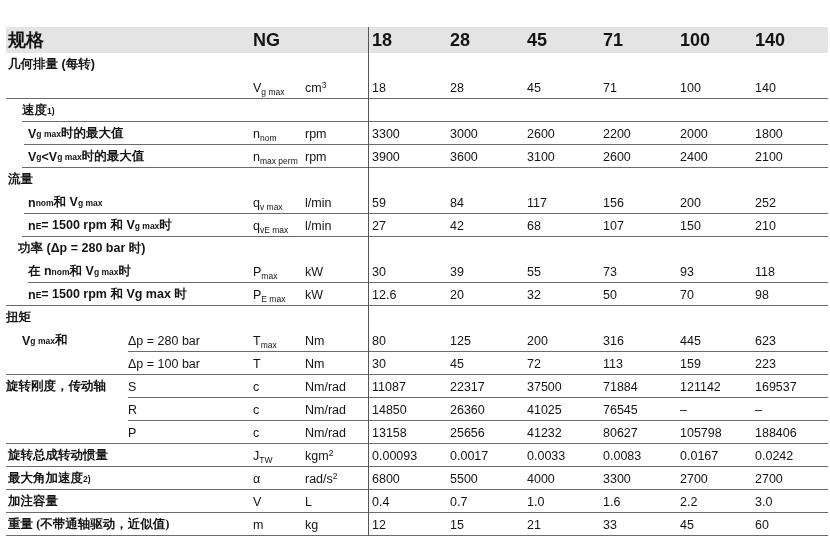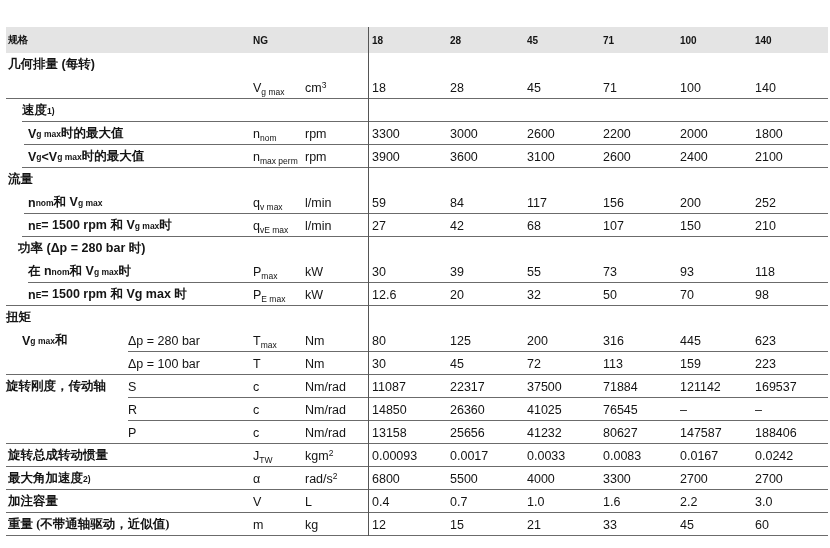--- a/index.html
+++ b/index.html
@@ -3,21 +3,21 @@
 <meta charset="utf-8">
 <style>
   html,body{margin:0;padding:0;background:#fff;}
   body{width:830px;height:548px;overflow:hidden;font-family:"Liberation Sans","DejaVu Sans",sans-serif;color:#141414;}
   .page{position:relative;width:830px;height:548px;background:#fff;}
   .title{position:absolute;left:6px;top:3px;white-space:nowrap;}
   .title .main{font-size:15px;font-weight:bold;}
   .title .subt{font-size:12px;font-weight:bold;margin-left:3px;}
   .table{position:absolute;left:6px;top:27px;width:822px;height:509px;}
   .grid{display:grid;grid-template-columns:240px 52px 70px 78px 77px 76px 77px 75px 1fr;align-items:center;}
-  .hdr{height:26px;background:#e4e4e4;font-weight:bold;font-size:10px;}
+  .hdr{height:26px;background:#e4e4e4;font-weight:bold;font-size:18px;}
   .hdr .spec{padding-left:2px;}
   .row{height:23px;position:relative;font-size:12.5px;}
   .cell{white-space:nowrap;overflow:visible;}
   .label{position:relative;height:100%;display:flex;align-items:center;}
   .b{font-weight:bold;}
   .sublbl{position:absolute;left:122px;font-weight:normal;}
   .sym{padding-left:7px;}
   .unit{padding-left:7px;}
   .val{padding-left:4px;}
   .rule{position:absolute;bottom:0;right:0;height:1px;background:#6b6b6b;}
@@ -242,21 +242,21 @@
         <div class="grid row">
           <div class="cell label" style="padding-left: 0px;">
             <span class="sublbl">P</span>
           </div>
           <div class="cell sym">c</div>
           <div class="cell unit">Nm/rad</div>
           <div class="cell val">13158</div>
           <div class="cell val">25656</div>
           <div class="cell val">41232</div>
           <div class="cell val">80627</div>
-          <div class="cell val">147587</div>
+          <div class="cell val">105798</div>
           <div class="cell val">188406</div>
           <div class="rule" style="left: 0px;"></div>
         </div>
         <div class="grid row">
           <div class="cell label b" style="padding-left: 2px;">旋转总成转动惯量</div>
           <div class="cell sym">J<sub>TW</sub></div>
           <div class="cell unit">kgm<sup>2</sup></div>
           <div class="cell val">0.00093</div>
           <div class="cell val">0.0017</div>
           <div class="cell val">0.0033</div>

